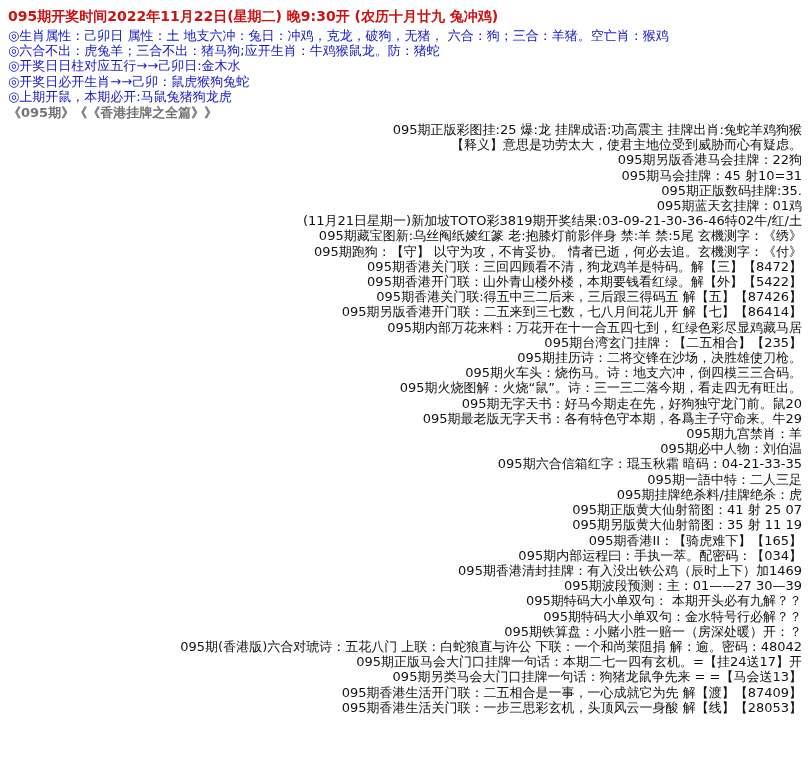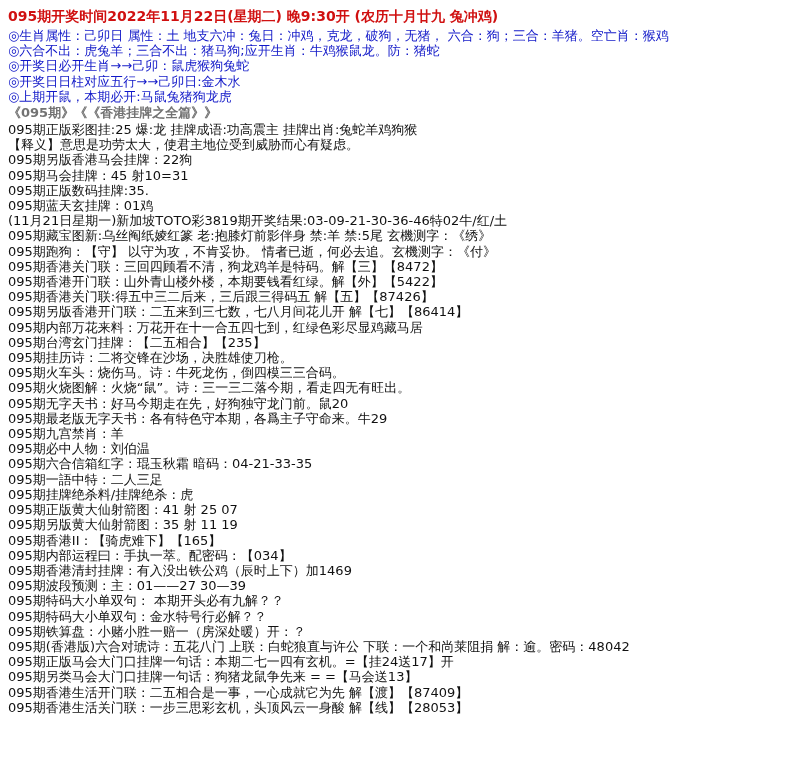--- a/index.html
+++ b/index.html
@@ -29,58 +29,58 @@
   }
   .title {
     font-size: 14px;
     font-weight: bold;
     color: #d01010;
     line-height: 20px;
     margin-bottom: 2px;
     white-space: nowrap;
   }
   .blue { color: #1118c8; }
-  .black { color: #111111; }
+  .black { color: #111111; text-align: right; }
   .sec-head {
     font-size: 13px;
     font-weight: bold;
     color: #737373;
     line-height: 18px;
     white-space: nowrap;
   }
 </style>
 </head>
 <body>
 
 <div class="page">
   <div class="title">095期开奖时间2022年11月22日(星期二)  晚9:30开 (农历十月廿九  兔冲鸡)</div>
   <div id="body-lines">
       <div class="line blue">◎生肖属性：己卯日 属性：土 地支六冲：兔日：冲鸡，克龙，破狗，无猪，   六合：狗；三合：羊猪。空亡肖：猴鸡</div>
       <div class="line blue">◎六合不出：虎兔羊；三合不出：猪马狗;应开生肖：牛鸡猴鼠龙。防：猪蛇</div>
+      <div class="line blue">◎开奖日日柱对应五行→→己卯日:金木水</div>
       <div class="line blue">◎开奖日必开生肖→→己卯：鼠虎猴狗兔蛇</div>
-      <div class="line blue">◎开奖日日柱对应五行→→己卯日:金木水</div>
       <div class="line blue">◎上期开鼠，本期必开:马鼠兔猪狗龙虎</div>
       <div class="sec-head">《095期》《《香港挂牌之全篇》》</div>
       <div class="line black">095期正版彩图挂:25  爆:龙  挂牌成语:功高震主  挂牌出肖:兔蛇羊鸡狗猴</div>
       <div class="line black">【释义】意思是功劳太大，使君主地位受到威胁而心有疑虑。</div>
       <div class="line black">095期另版香港马会挂牌：22狗</div>
       <div class="line black">095期马会挂牌：45  射10=31</div>
       <div class="line black">095期正版数码挂牌:35.</div>
       <div class="line black">095期蓝天玄挂牌：01鸡</div>
       <div class="line black">(11月21日星期一)新加坡TOTO彩3819期开奖结果:03-09-21-30-36-46特02牛/红/土</div>
       <div class="line black">095期藏宝图新:乌丝阄纸婈红篆  老:抱膝灯前影伴身  禁:羊  禁:5尾  玄機测字：《绣》</div>
       <div class="line black">095期跑狗：【守】  以守为攻，不肯妥协。  情者已逝，何必去追。玄機测字：《付》</div>
       <div class="line black">095期香港关门联：三回四顾看不清，狗龙鸡羊是特码。解【三】【8472】</div>
       <div class="line black">095期香港开门联：山外青山楼外楼，本期要钱看红绿。解【外】【5422】</div>
       <div class="line black">095期香港关门联:得五中三二后来，三后跟三得码五 解【五】【87426】</div>
       <div class="line black">095期另版香港开门联：二五来到三七数，七八月间花儿开 解【七】【86414】</div>
       <div class="line black">095期内部万花来料：万花开在十一合五四七到，红绿色彩尽显鸡藏马居</div>
       <div class="line black">095期台湾玄门挂牌：【二五相合】【235】</div>
       <div class="line black">095期挂历诗：二将交锋在沙场，决胜雄使刀枪。</div>
-      <div class="line black">095期火车头：烧伤马。诗：牛死龙伤，倒四模三三合码。</div>
+      <div class="line black">095期火车头：烧伤马。诗：地支六冲，倒四模三三合码。</div>
       <div class="line black">095期火烧图解：火烧“鼠”。诗：三一三二落今期，看走四无有旺出。</div>
       <div class="line black">095期无字天书：好马今期走在先，好狗独守龙门前。鼠20</div>
       <div class="line black">095期最老版无字天书：各有特色守本期，各爲主子守命来。牛29</div>
       <div class="line black">095期九宫禁肖：羊</div>
       <div class="line black">095期必中人物：刘伯温</div>
       <div class="line black">095期六合信箱红字：琨玉秋霜  暗码：04-21-33-35</div>
       <div class="line black">095期一語中特：二人三足</div>
       <div class="line black">095期挂牌绝杀料/挂牌绝杀：虎</div>
       <div class="line black">095期正版黄大仙射箭图：41  射  25  07</div>
       <div class="line black">095期另版黄大仙射箭图：35  射  11  19</div>

